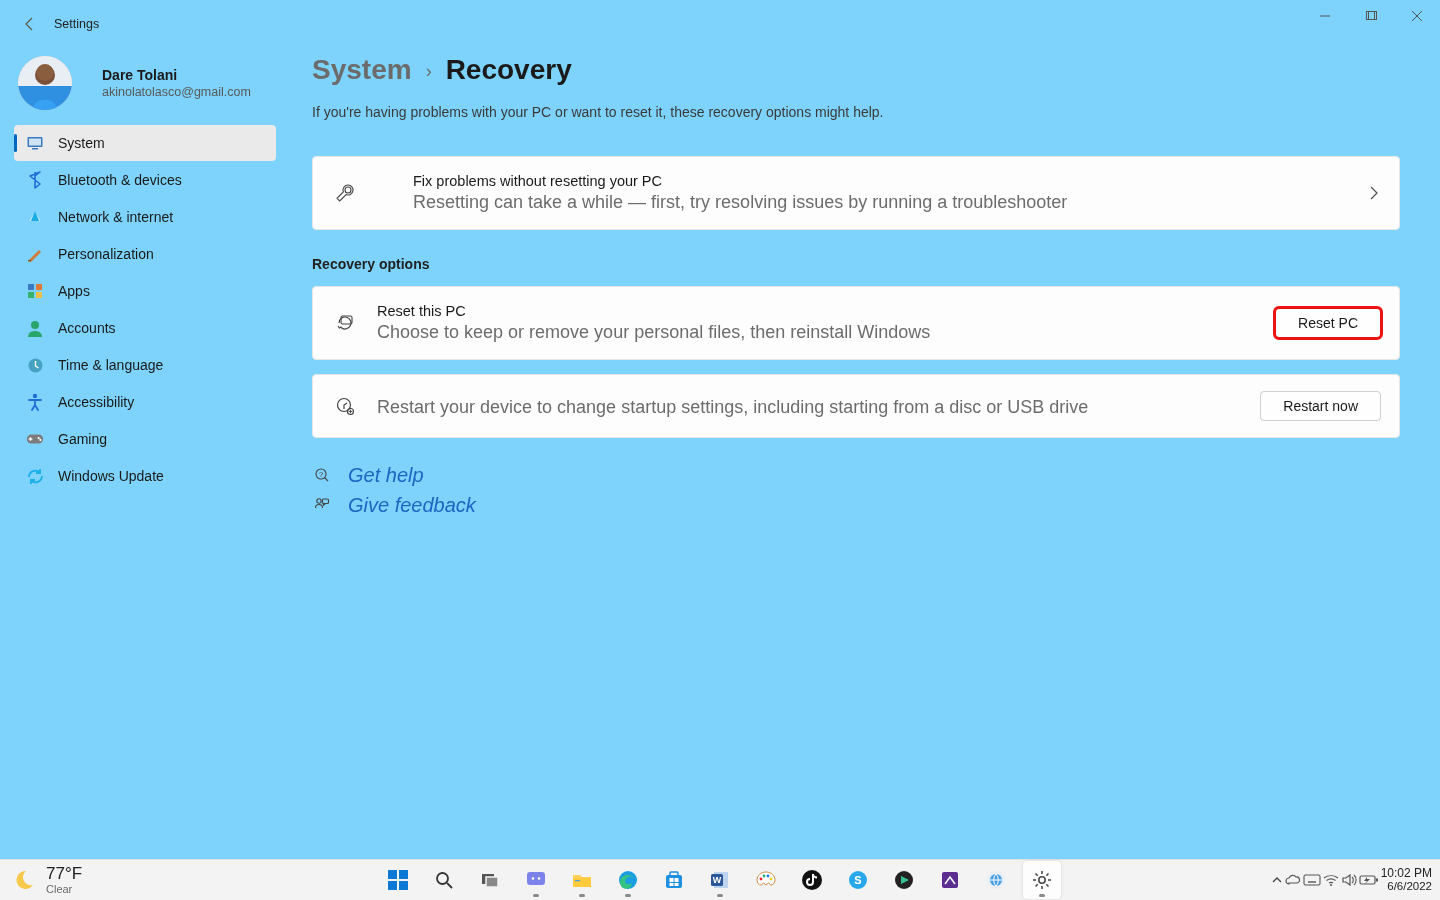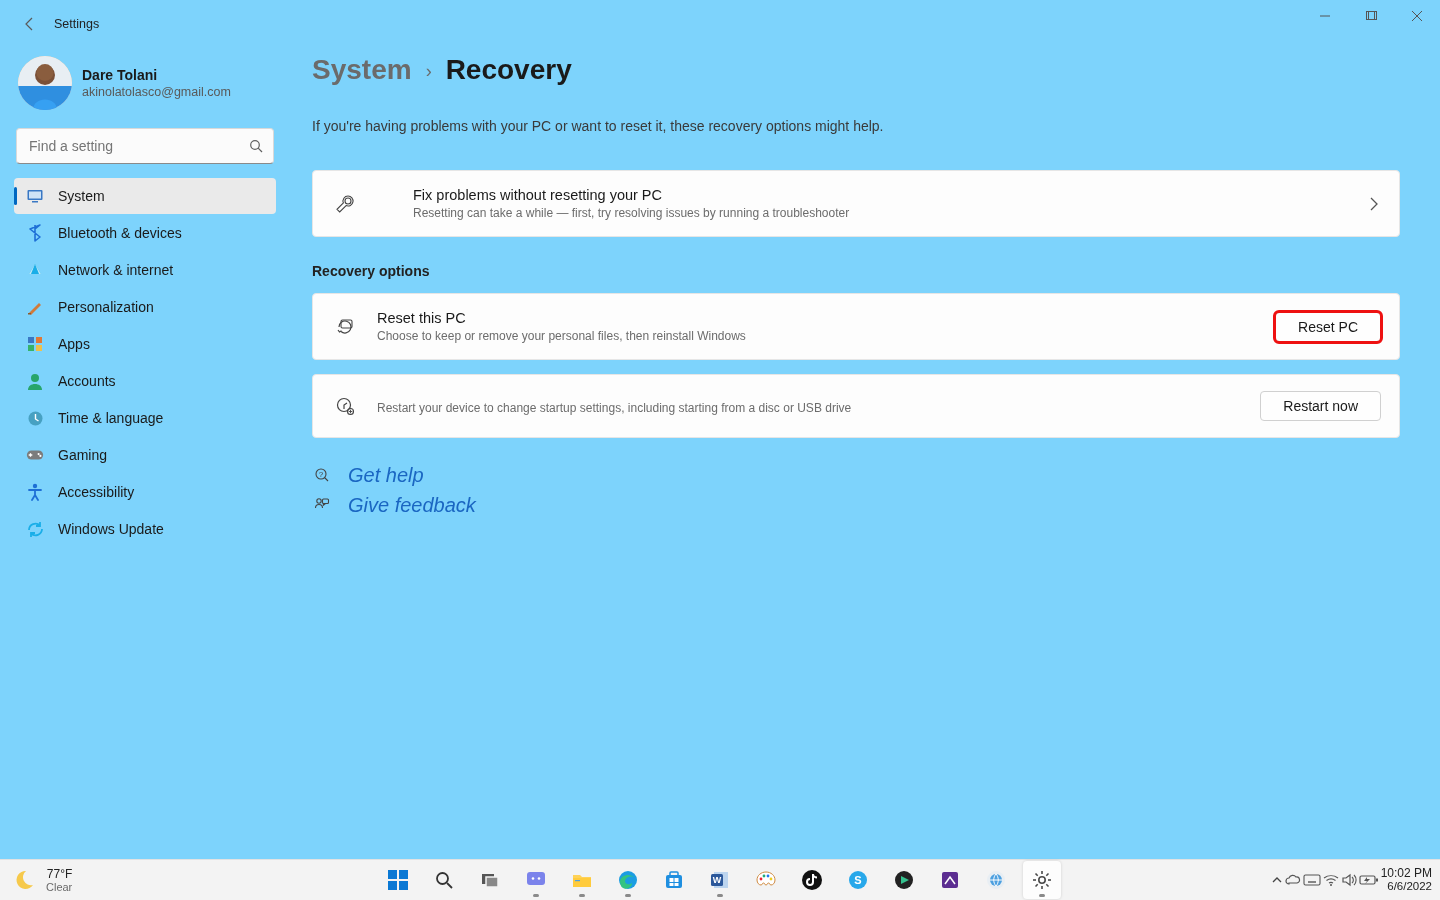--- a/index.html
+++ b/index.html
@@ -65,21 +65,21 @@
     align-items: center;
     padding: 8px 10px 14px 10px;
   }
   .avatar {
     width: 54px; height: 54px; border-radius: 50%;
     background: radial-gradient(circle at 50% 20%, #f5d6b8 0 20%, #f5d6b8 0), #7bb8e2;
     background-size: cover; position: relative; overflow: hidden;
     flex-shrink:0;
   }
   .avatar svg { width:100%; height:100%; }
-  .user-info { margin-left: 10px; }
+  .user-info { margin-left: 30px; }
   .user-name { font-weight: 600; font-size: 14px; color:#1a1a1a; }
   .user-email { font-size: 12.5px; color: #595959; margin-top:2px; }
   .search {
     margin: 4px 8px 14px 8px;
     height: 34px;
     border: 1px solid #d9d9d9;
     border-bottom: 1px solid #8a8a8a;
     border-radius: 4px;
     background: #fbfbfb;
     display:flex; align-items:center; padding: 0 10px;
@@ -117,35 +117,35 @@
     left: 312px; right: 40px; top: 48px; bottom: 0;
     padding-top: 6px;
   }
   .breadcrumb {
     display:flex; align-items: baseline; gap: 14px;
   }
   .bc-root { font-size: 28px; font-weight: 600; color: #6b6b6b; }
   .bc-chev { font-size: 18px; color:#6b6b6b; position:relative; top:-2px;}
   .bc-cur  { font-size: 28px; font-weight: 600; color: #1a1a1a; }
   .lead {
-    margin-top: 32px; font-size: 14px; color:#3a3a3a;
+    margin-top: 18px; font-size: 14px; color:#3a3a3a;
   }
   .card {
     border:1px solid #e6e6e6; border-radius:4px; background:#fdfdfd;
     display:flex; align-items:center; padding: 16px 18px;
     margin-top: 14px;
   }
   .card.first { margin-top: 36px; gap: 36px; }
   .card .ci {
     width: 28px; display:flex; justify-content:center; color:#444;
     margin-right: 18px;
   }
   .card .ct { flex:1; }
   .card .ct .h { font-size: 14.5px; color:#1a1a1a; }
-  .card .ct .s { font-size: 12px; color:#6c6c6c; margin-top:3px; }
+  .card .ct .s { font-size: 18px; color:#6c6c6c; margin-top:3px; }
   .card .act { color:#555; }
   .section-h {
     margin-top: 26px; font-size: 14px; font-weight:600; color:#222;
   }
   .btn {
     border:1px solid #d0d0d0; border-radius:4px; background:#fefefe;
     padding: 6px 22px; font-size: 14px; color:#1a1a1a;
   }
   .btn.highlight {
     outline: 3px solid #e11; outline-offset: -1px;
@@ -158,21 +158,21 @@
   .link-row a { color:#1a66c2; text-decoration:none; font-size:20px;font-style:italic; }
   
   .taskbar {
     position:absolute; left:0; right:0; bottom:0; height:40px;
     background:#f3f3f3; border-top:1px solid #e2e2e2;
     display:flex; align-items:center;
   }
   .tb-weather { display:flex; align-items:center; gap:10px; margin-left:12px; width:120px;}
   .tb-weather .wi { width:24px; height:24px; }
   .tb-weather .wt { display:flex; flex-direction:column; line-height:1; }
-  .tb-weather .wt .t1 { font-size:12px; color:#222;text-align:right;}
+  .tb-weather .wt .t1 { font-size:17px; color:#222;}
   .tb-weather .wt .t2 { font-size:11px; color:#6a6a6a; margin-top:2px;}
   .tb-center { position:absolute; left:50%; transform:translateX(-50%); display:flex; align-items:center; gap:8px;}
   .tb-icon { width:38px; height:38px; display:flex; align-items:center; justify-content:center; border-radius:4px;}
   .tb-icon.running { position:relative; }
   .tb-icon.running::after{content:"";position:absolute;bottom:2px;left:50%;transform:translateX(-50%);width:6px;height:3px;border-radius:2px;background:#8a8a8a;}
   .tb-icon.active { background:#fdfdfd; box-shadow:0 0 3px rgba(0,0,0,.15);}
   .tb-right { position:absolute; right:8px; display:flex; align-items:center; gap:2px; color:#444;}
   .tb-clock { text-align:right; line-height:1; font-size:12px; color:#222;}
   .tb-clock div:last-child { font-size:11.5px; margin-top:2px;}
   svg { display:block; }
@@ -219,29 +219,20 @@
           <circle cx="27" cy="16.5" r="8.5" fill="#8a5d3e"></circle>
           <path d="M15 54 C15 40 39 40 39 54 Z" fill="#36a0f2"></path>
         </svg>
       </div>
       <div class="user-info">
         <div class="user-name">Dare Tolani</div>
         <div class="user-email">akinolatolasco@gmail.com</div>
       </div>
     </div>
 
-    <div class="search">
-      <input placeholder="Find a setting" style="">
-      <span>
-        <svg width="14" height="14" viewBox="0 0 14 14">
-            <circle cx="6" cy="6" r="4.3" fill="none" stroke="#606060" stroke-width="1.2"></circle>
-            <line x1="9.2" y1="9.2" x2="13" y2="13" stroke="#606060" stroke-width="1.2"></line>
-          </svg>
-      </span>
-    </div>
 
     <div class="nav" id="nav">
         <div class="nav-item active">
           <span class="nav-icon">
             <svg width="18" height="18" viewBox="0 0 18 18">
               <rect x="1.5" y="3" width="15" height="10" rx="1" fill="#3a78c4"></rect>
               <rect x="3" y="4.5" width="12" height="7" fill="#cfe3f6"></rect>
               <rect x="6" y="14" width="6" height="1.5" fill="#3a78c4"></rect>
             </svg>
           </span>
@@ -298,37 +289,37 @@
           <span class="nav-icon">
             <svg width="17" height="17" viewBox="0 0 17 17">
               <circle cx="8.5" cy="8.5" r="7" fill="#47a1c2"></circle>
               <path d="M8.5 4v5l3 2" stroke="#fff" stroke-width="1.4" fill="none"></path>
             </svg>
           </span>
           <span class="nav-label">Time &amp; language</span>
         </div>
         <div class="nav-item">
           <span class="nav-icon">
+            <svg width="16" height="18" viewBox="0 0 16 18">
+              <circle cx="8" cy="3" r="2.2" fill="#1e6fd6"></circle>
+              <path d="M2 7h12M8 7v5m0 0l-3 5m3-5l3 5" stroke="#1e6fd6" stroke-width="1.8" fill="none" stroke-linecap="round"></path>
+            </svg>
+          </span>
+          <span class="nav-label">Accessibility</span>
+        </div>
+        <div class="nav-item">
+          <span class="nav-icon">
             <svg width="20" height="14" viewBox="0 0 20 14">
               <rect x="1" y="2" width="18" height="10" rx="5" fill="#7c7c7c"></rect>
               <path d="M5 5v4M3 7h4" stroke="#fff" stroke-width="1.4"></path>
               <circle cx="14" cy="6" r="1.2" fill="#fff"></circle>
               <circle cx="16" cy="8" r="1.2" fill="#fff"></circle>
             </svg>
           </span>
           <span class="nav-label">Gaming</span>
-        </div>
-        <div class="nav-item">
-          <span class="nav-icon">
-            <svg width="16" height="18" viewBox="0 0 16 18">
-              <circle cx="8" cy="3" r="2.2" fill="#1e6fd6"></circle>
-              <path d="M2 7h12M8 7v5m0 0l-3 5m3-5l3 5" stroke="#1e6fd6" stroke-width="1.8" fill="none" stroke-linecap="round"></path>
-            </svg>
-          </span>
-          <span class="nav-label">Accessibility</span>
         </div>
         <div class="nav-item">
           <span class="nav-icon">
             <svg width="17" height="17" viewBox="0 0 17 17">
               <path d="M2 9a6.5 6.5 0 0111-4.5M15 8a6.5 6.5 0 01-11 4.5" fill="none" stroke="#1aaee8" stroke-width="1.8"></path>
               <path d="M13 1v4h-4M4 16v-4h4" fill="none" stroke="#1aaee8" stroke-width="1.8"></path>
             </svg>
           </span>
           <span class="nav-label">Windows Update</span>
         </div>

